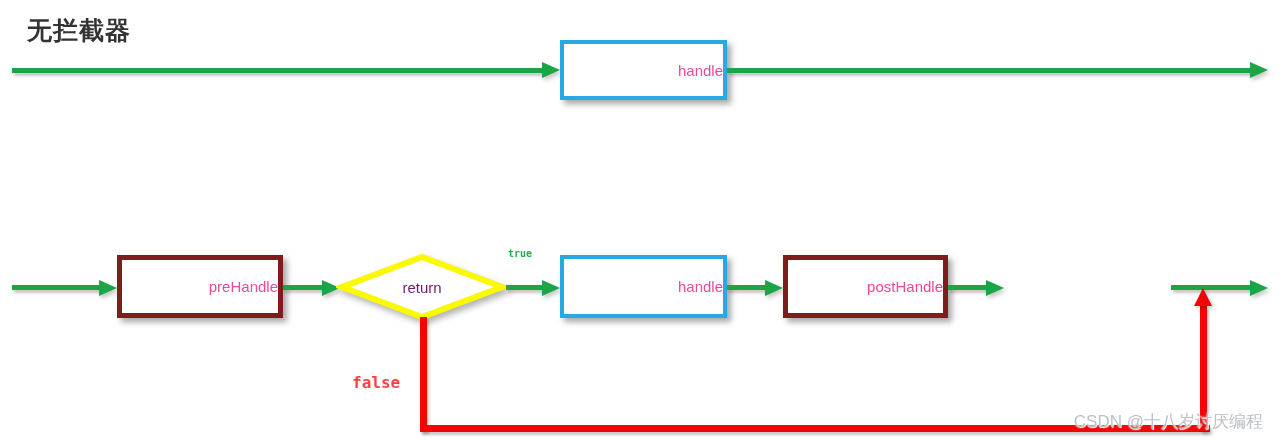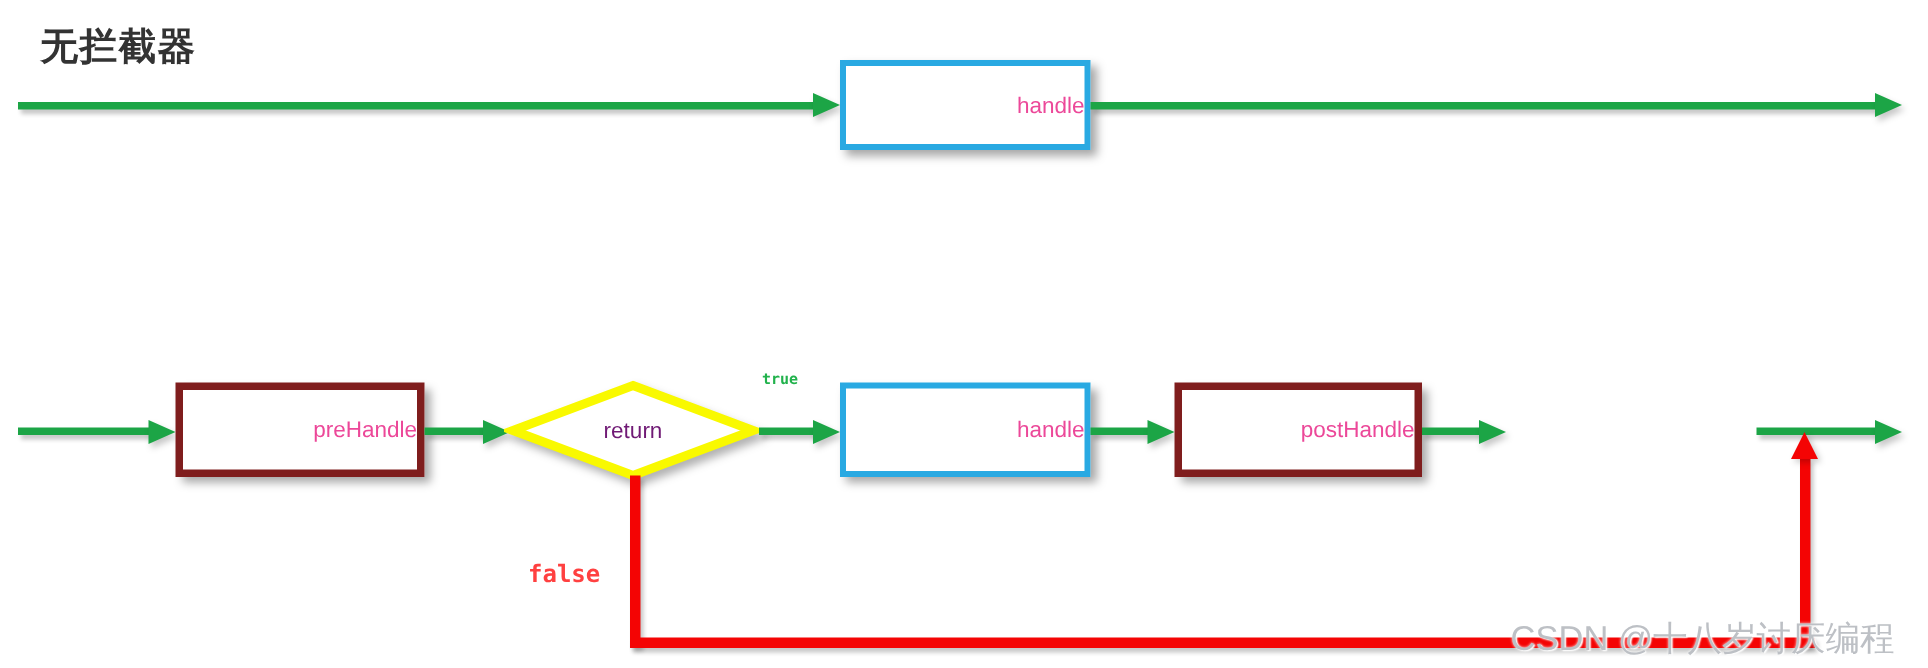--- a/index.html
+++ b/index.html
@@ -41,21 +41,21 @@
     position:absolute;display:flex;align-items:center;justify-content:center;
     font-size:15px;color:#701a75;white-space:nowrap;
   }
   .branch-label{
     position:absolute;font-family:"DejaVu Sans Mono","Liberation Mono",monospace;
     font-weight:bold;white-space:nowrap;
   }
   .true-label{color:#21B24C;font-size:10px;}
   .false-label{color:#FF4040;font-size:16px;}
   .watermark{
-    position:absolute;font-size:23px;color:#BDC0C5;z-index:6;white-space:nowrap;
+    position:absolute;font-size:17px;color:#BDC0C5;z-index:6;white-space:nowrap;
     text-shadow:0 0 2px #ffffff,1px 1px 1px #ffffff;
   }
 </style>
 </head>
 <body>
 
 <div class="canvas">
 
   <div class="section-title" style="left:27px;top:14px;">无拦截器</div>
 

